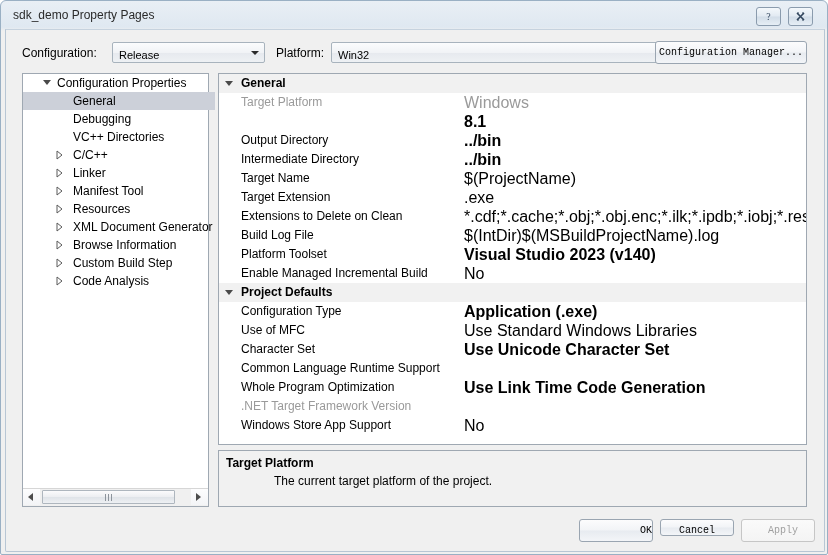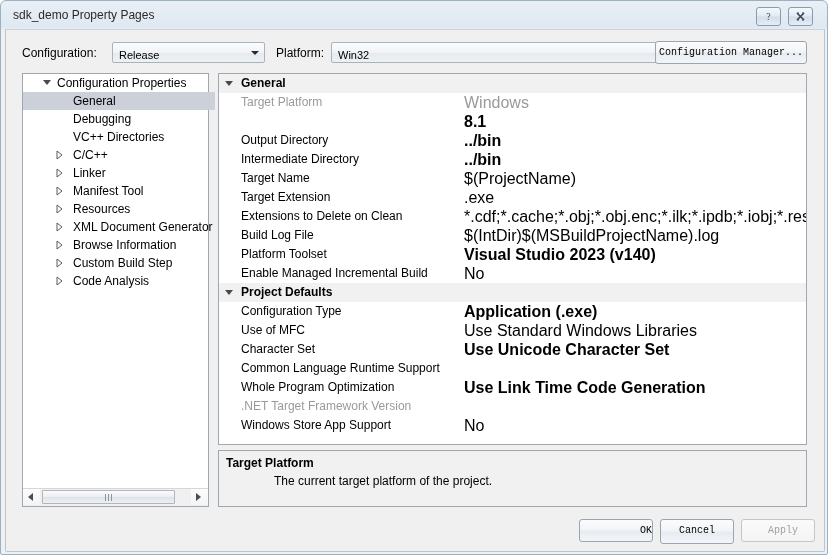--- a/index.html
+++ b/index.html
@@ -286,21 +286,21 @@
   #desc-body {
     position: absolute;
     left: 7px; top: 23px;
     font-size: 12px;
     color: #000;
     margin-left: 48px;
   }
 
   
   #btn-ok     { left: 578px; top: 518px; width: 74px; height: 23px; line-height: 21px; text-align: right; }
-  #btn-cancel { left: 659px; top: 518px; width: 74px; height: 25px; line-height: 21px; }
+  #btn-cancel { left: 659px; top: 518px; width: 74px; height: 17px; line-height: 21px; }
   #btn-apply  { left: 740px; top: 518px; width: 74px; height: 23px; line-height: 21px;
                 color: #a0a0a0; background: linear-gradient(to bottom, #fafafa 0%, #f4f4f4 100%);
                 border-color: #c6c6c6; padding-left: 10px; }
 </style>
 </head>
 <body>
 
 <div id="window">
 
   <div id="titlebar">

